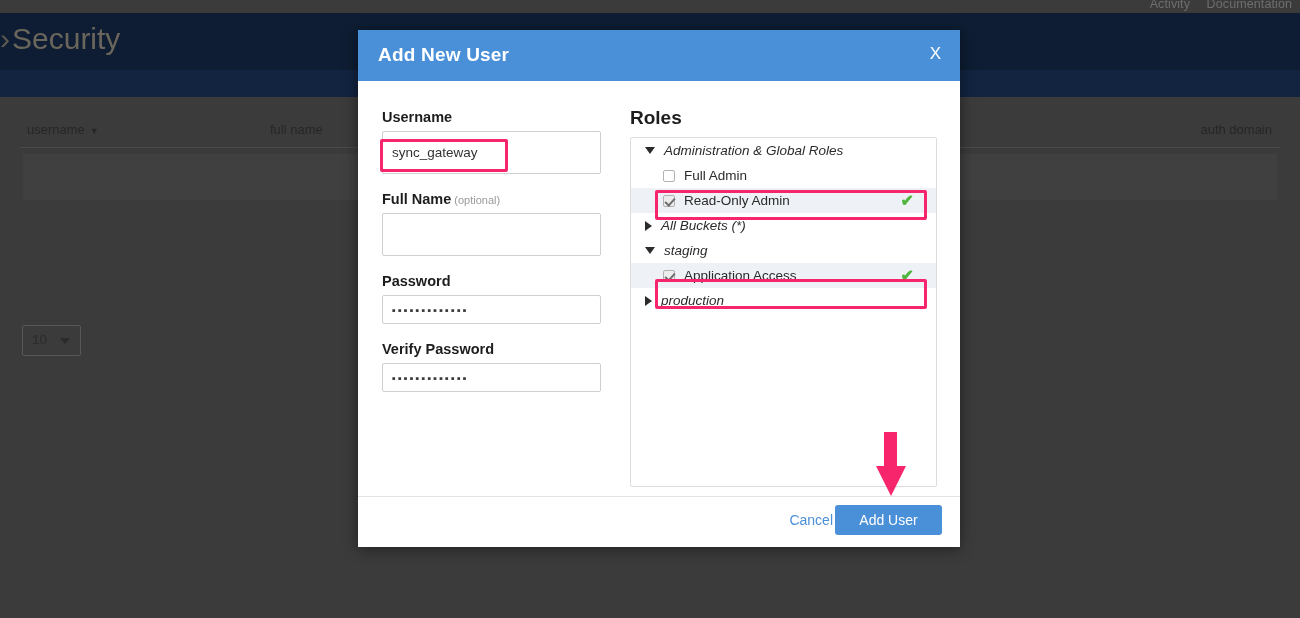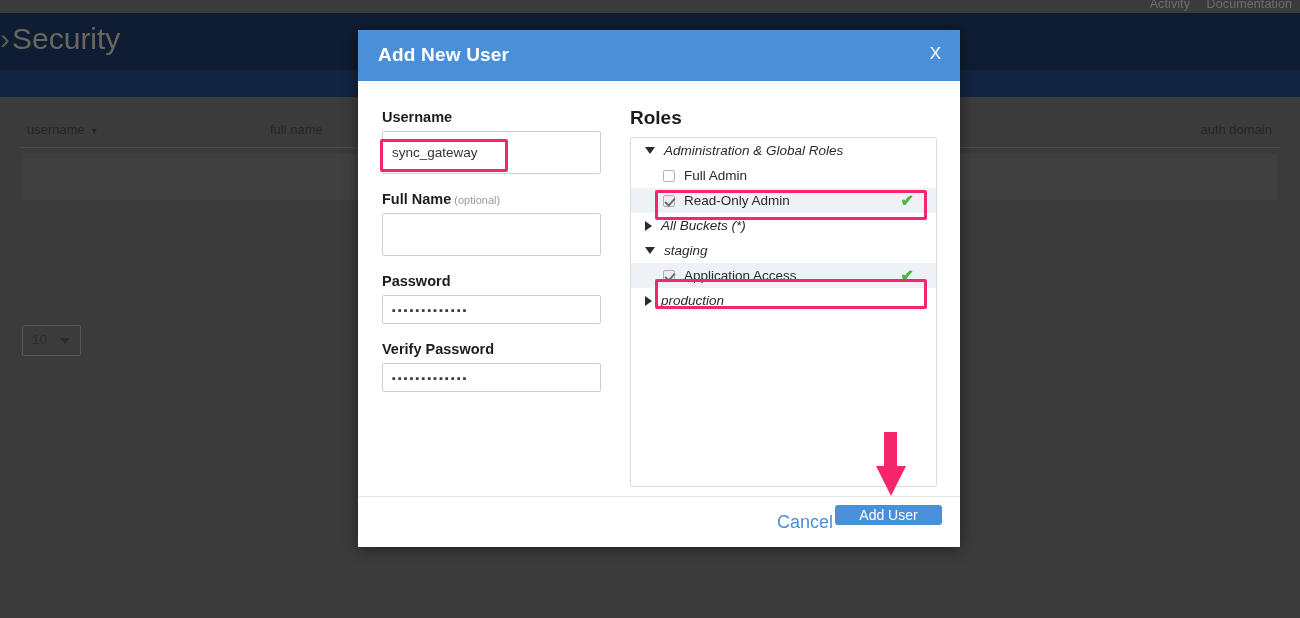--- a/index.html
+++ b/index.html
@@ -310,32 +310,32 @@
 
   .modal-footer {
     position: relative;
     height: 51px;
     background: #ffffff;
     border-top: 1px solid #e3e3e3;
   }
   .btn-cancel {
     position: absolute;
     right: 127px; top: 15px;
-    font-size: 18px;
+    font-size: 14px;
     color: #4a90d9;
     background: none;
     border: none;
     cursor: pointer;
     font-family: "Liberation Sans", sans-serif;
   }
   .btn-add {
     position: absolute;
     right: 18px; top: 8px;
     width: 107px;
-    height: 20px;
+    height: 30px;
     background: #4a90d9;
     border: none;
     border-radius: 3px;
     color: #fff;
     font-size: 14px;
     font-family: "Liberation Sans", sans-serif;
     cursor: pointer;
   }
 
   

